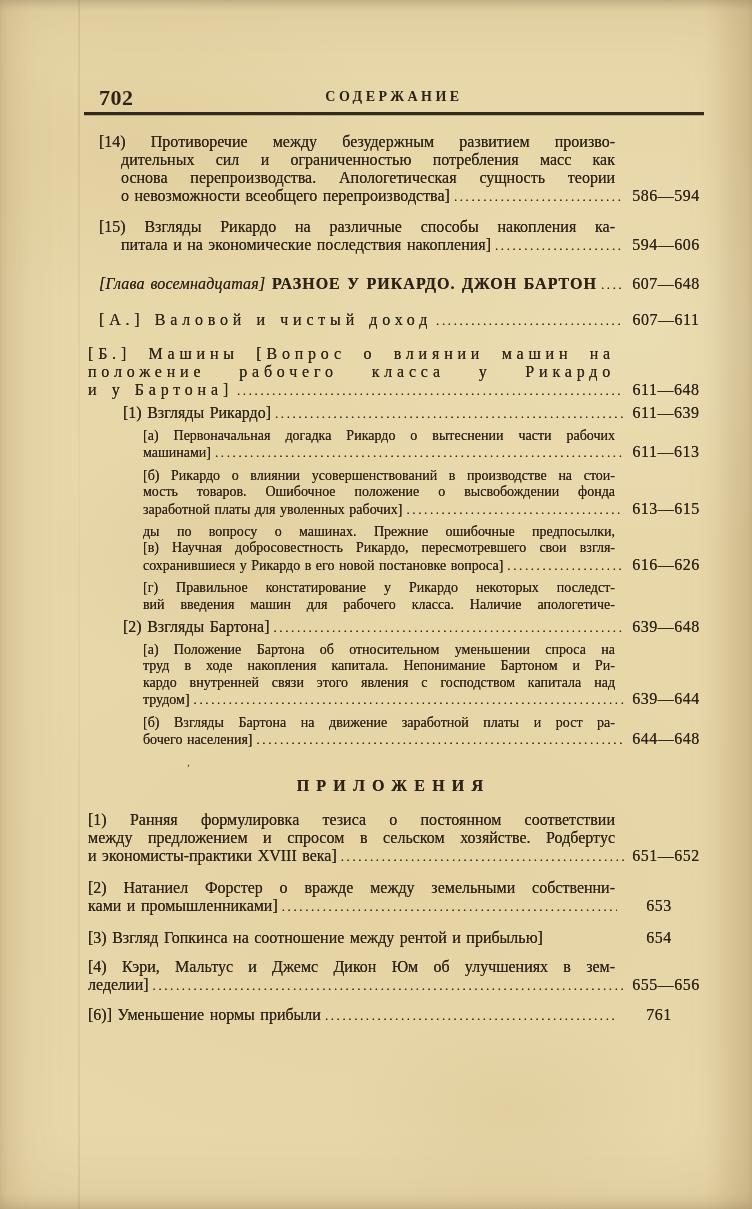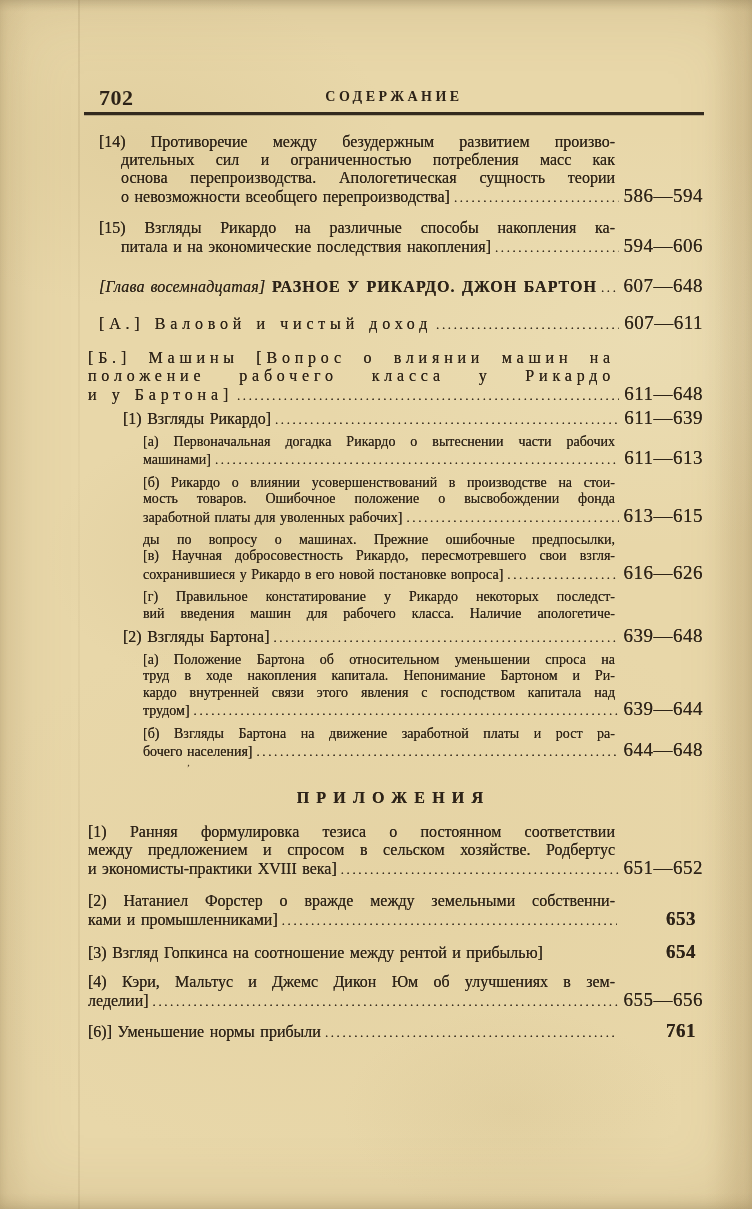--- a/index.html
+++ b/index.html
@@ -44,22 +44,22 @@
   .ind-l2{margin-left:123px;}
   .ind-sub{margin-left:143px;font-size:14px;line-height:16.4px;word-spacing:1px;}
   .tline{text-align:justify;text-align-last:justify;padding-right:88px;}
   .fl{margin-left:-22px;font-family:Liberation Serif, serif;}
   .dline{display:flex;align-items:baseline;}
   .dline .t{flex:0 1 auto;white-space:nowrap;}
   .dots{flex:1 1 auto;overflow:hidden;white-space:nowrap;margin:0 5px 0 4px;min-width:8px;}
   .dots::after{content:"..........................................................................................................................";
     letter-spacing:2.6px;font-size:13px;color:#3a2f20;}
   .dots.nodots::after{content:"";}
-  .pg{flex:0 0 auto;min-width:74px;text-align:right;font-size:19px;letter-spacing:0.5px;}
-  .pg.single{padding-right:7px;font-weight:bold;}
+  .pg{flex:0 0 auto;min-width:74px;text-align:center;font-size:16px;letter-spacing:0.5px;}
+  .pg.single{padding-right:7px;}
   .sp .t,.sp .tline,.sp.tline{letter-spacing:0.30em;}
   .chapter .t i{font-style:italic;letter-spacing:0.2px;}
   .chapter .t b{font-weight:bold;letter-spacing:1px;}
   .appendix-heading{margin-left:84px;margin-right:49px;text-align:center;
     font-size:16px;font-weight:bold;letter-spacing:0.45em;
     text-shadow:0 0 0.4px rgba(45,35,24,0.85);}
 
   #toc>*:nth-child(1){margin-bottom:12px}
   #toc>*:nth-child(2){margin-bottom:20px}
   #toc>*:nth-child(3){margin-bottom:17px}

